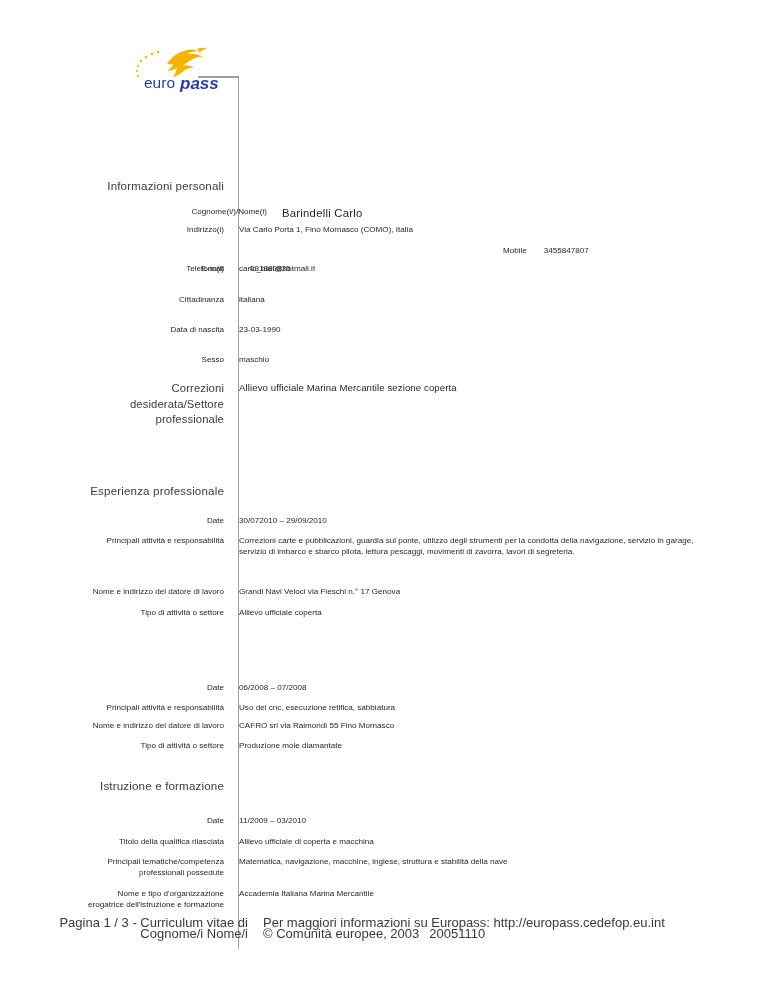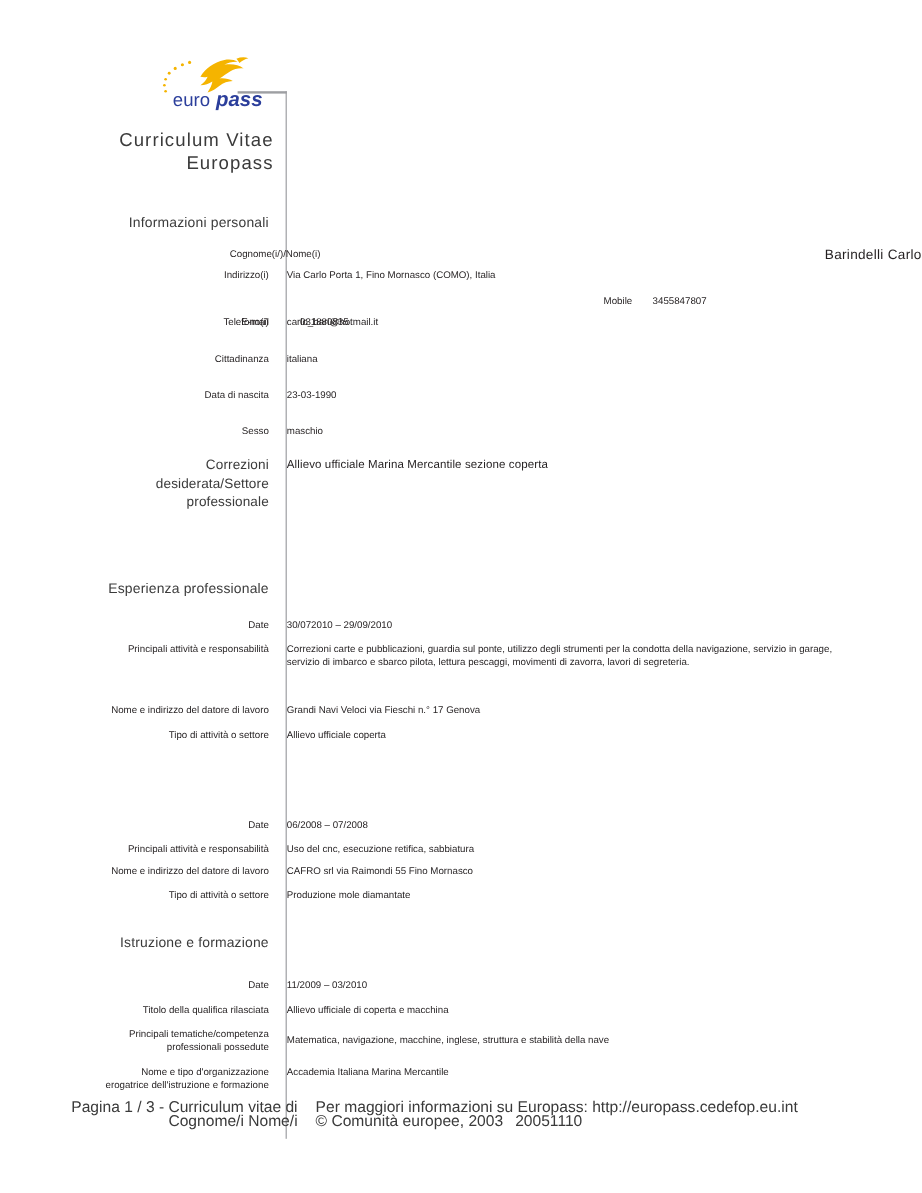--- a/index.html
+++ b/index.html
@@ -86,21 +86,21 @@
     line-height: 11px;
     color: #231f20;
   }
   .field .val {
     font-size: 8.1px;
     line-height: 11.4px;
     color: #231f20;
   }
 
   
-  .val-lg { font-size: 11.3px !important; line-height: 15px !important; letter-spacing: .25px; text-align: right; }
+  .val-lg { font-size: 11.3px !important; line-height: 15px !important; letter-spacing: .25px; }
 
   
   .occupation .lbl {
     font-size: 11.3px;
     line-height: 15.5px;
     letter-spacing: .1px;
     color: #3b3b3b;
   }
   .occupation .val {
     font-size: 9.6px;
@@ -164,24 +164,20 @@
       </g>
 
       <text x="13" y="42" font-family="Liberation Sans, sans-serif" font-size="15.5" font-weight="400" fill="#2b3e9b">euro</text>
 
       <text x="49" y="42.5" font-family="Liberation Sans, sans-serif" font-size="17" font-weight="bold" font-style="italic" fill="#2b3e9b">pass</text>
     </svg>
   </div>
   <div class="elbow"></div>
   <div class="divider"></div>
 
-  <div class="doc-title">
-    <div>Curriculum Vitae</div>
-    <div>Europass</div>
-  </div>
 
   <div class="row section-head" style="top:178px;">
     <div class="lbl">Informazioni personali</div>
     <div class="val"></div>
   </div>
 
   <div class="row field" style="top:206px;padding-left:43px;">
     <div class="lbl">Cognome(i/)/Nome(i)</div>
     <div class="val val-lg">Barindelli Carlo</div>
   </div>
@@ -274,21 +270,21 @@
   </div>
 
   <div class="row field" style="top:815px;">
     <div class="lbl">Date</div>
     <div class="val">11/2009 – 03/2010</div>
   </div>
   <div class="row field" style="top:836px;">
     <div class="lbl">Titolo della qualifica rilasciata</div>
     <div class="val">Allievo ufficiale di coperta e macchina</div>
   </div>
-  <div class="row field" style="top:856px;align-items:center;">
+  <div class="row field" style="top:856px;">
     <div class="lbl">
       <div>Principali tematiche/competenza</div>
       <div>professionali possedute</div>
     </div>
     <div class="val">Matematica, navigazione, macchine, inglese, struttura e stabilità della nave</div>
   </div>
   <div class="row field" style="top:888px;">
     <div class="lbl">
       <div>Nome e tipo d'organizzazione</div>
       <div>erogatrice dell'istruzione e formazione</div>

